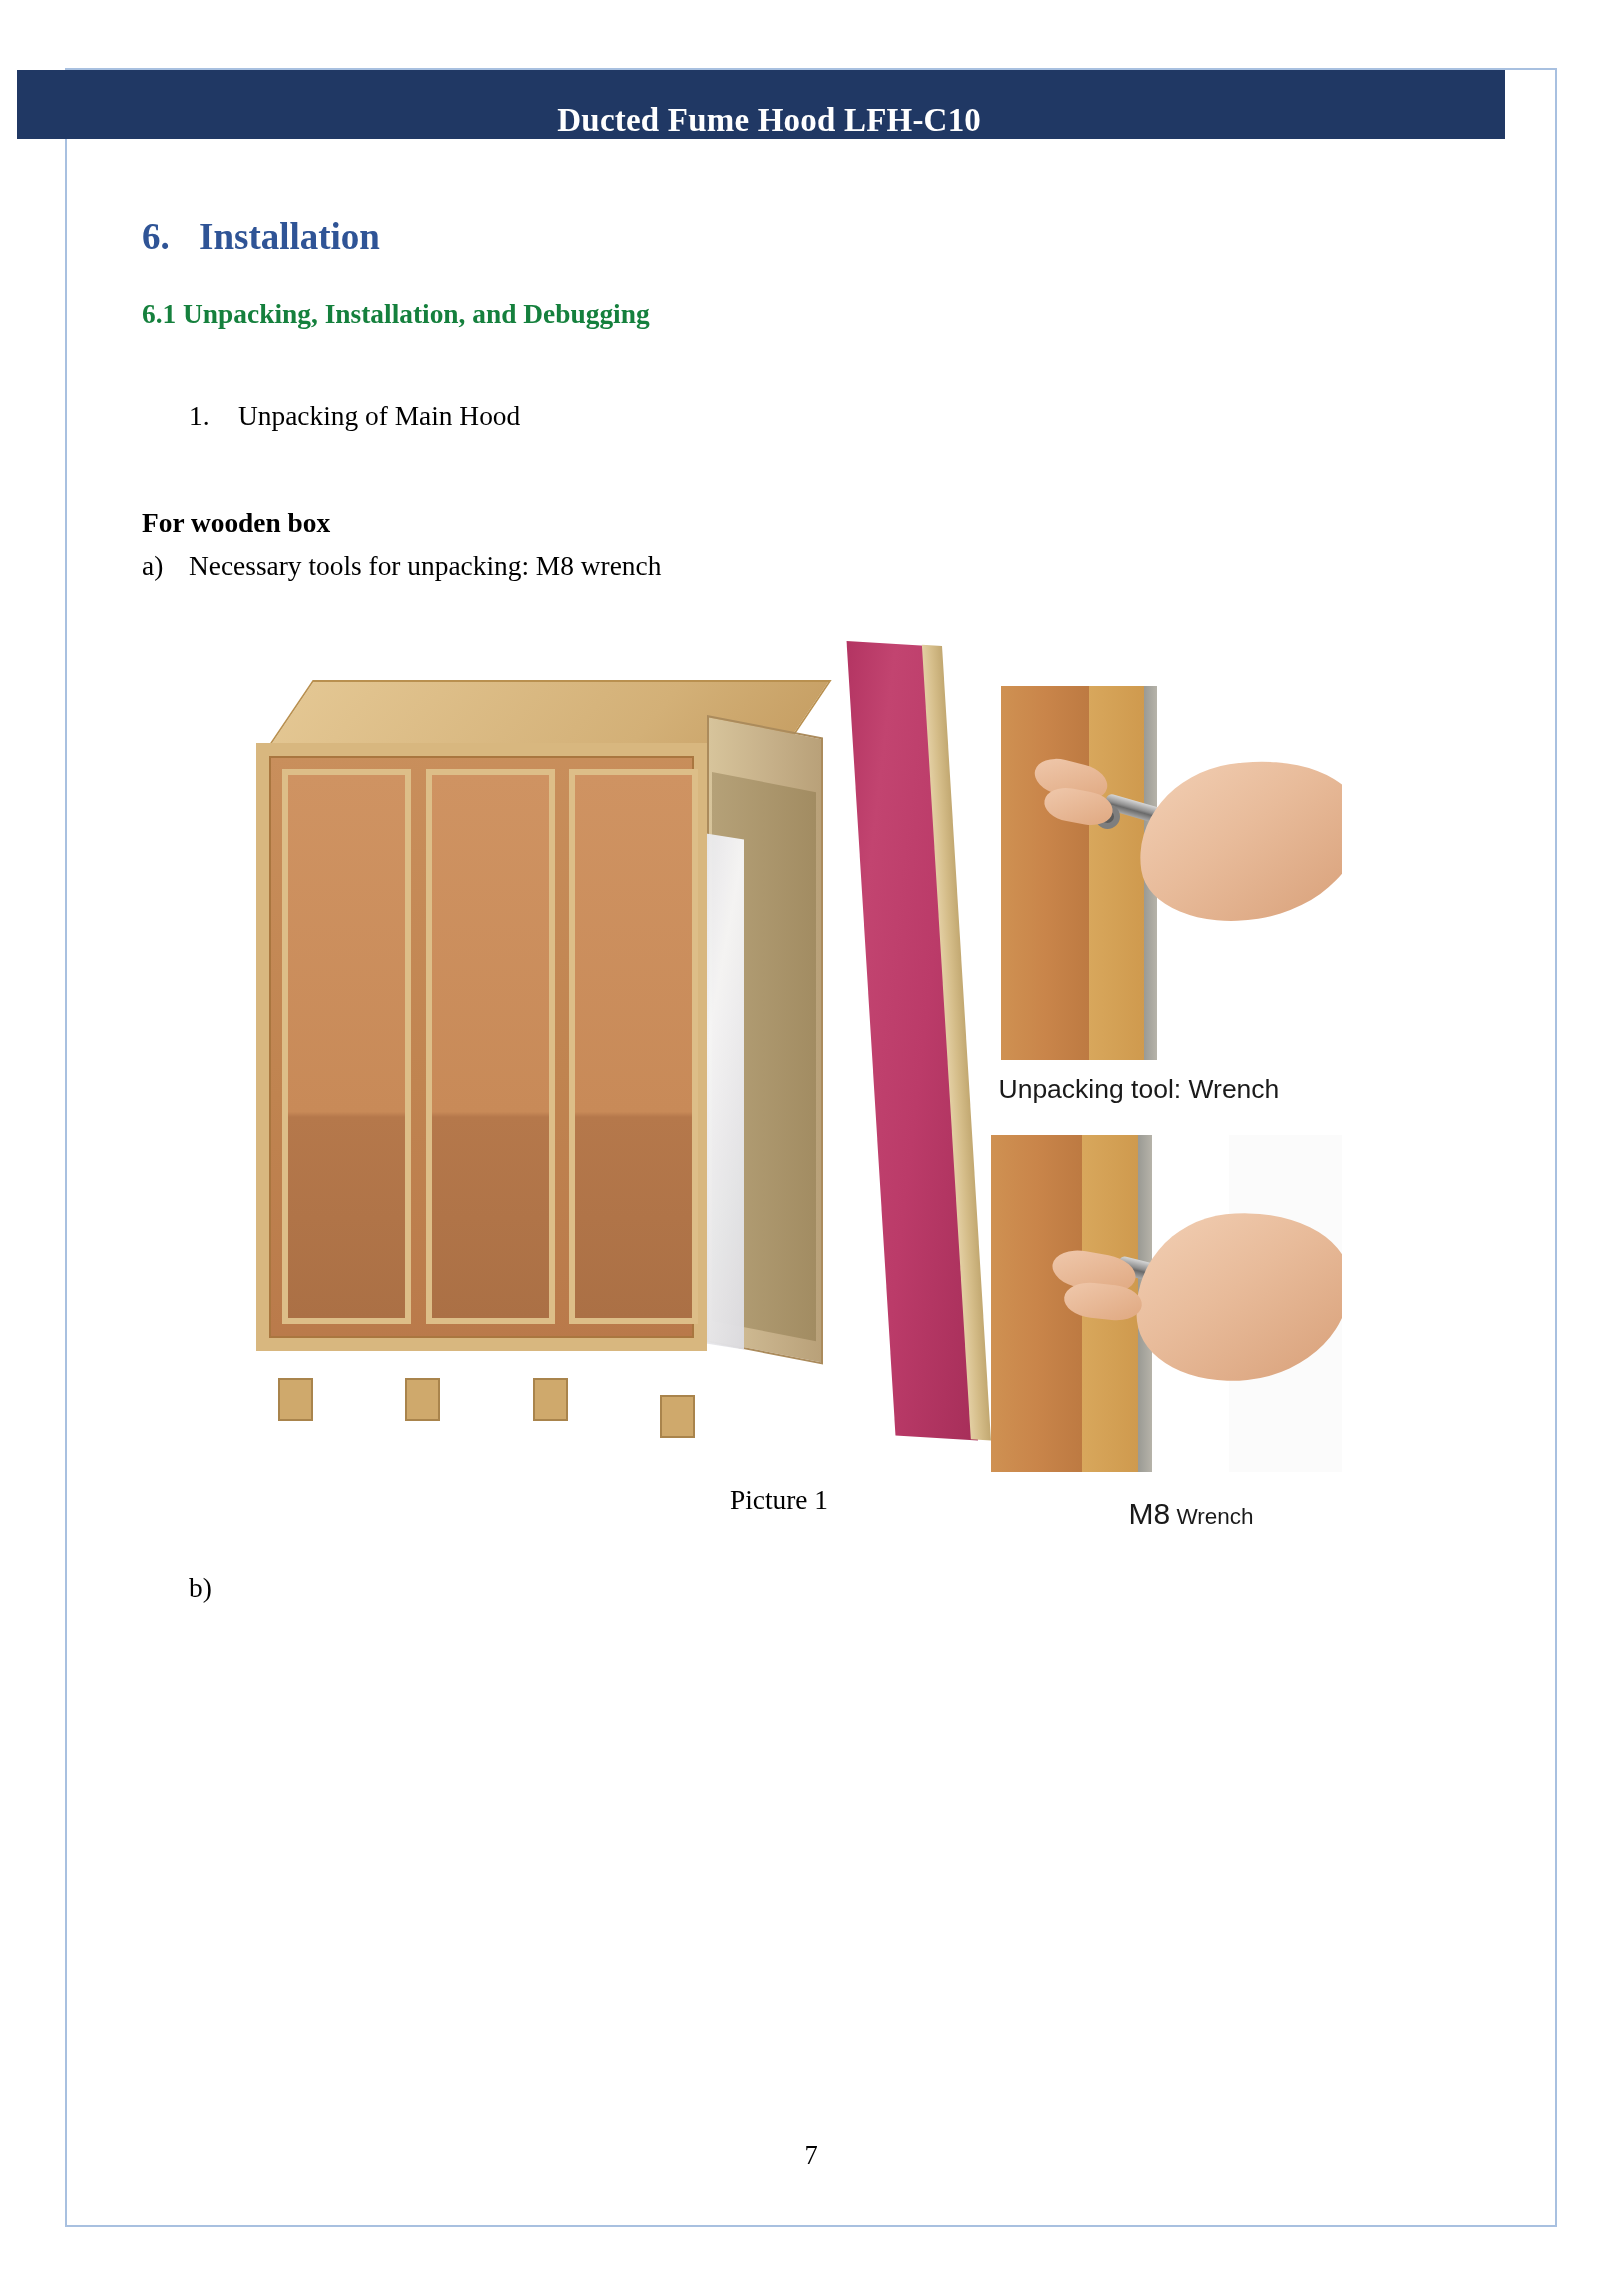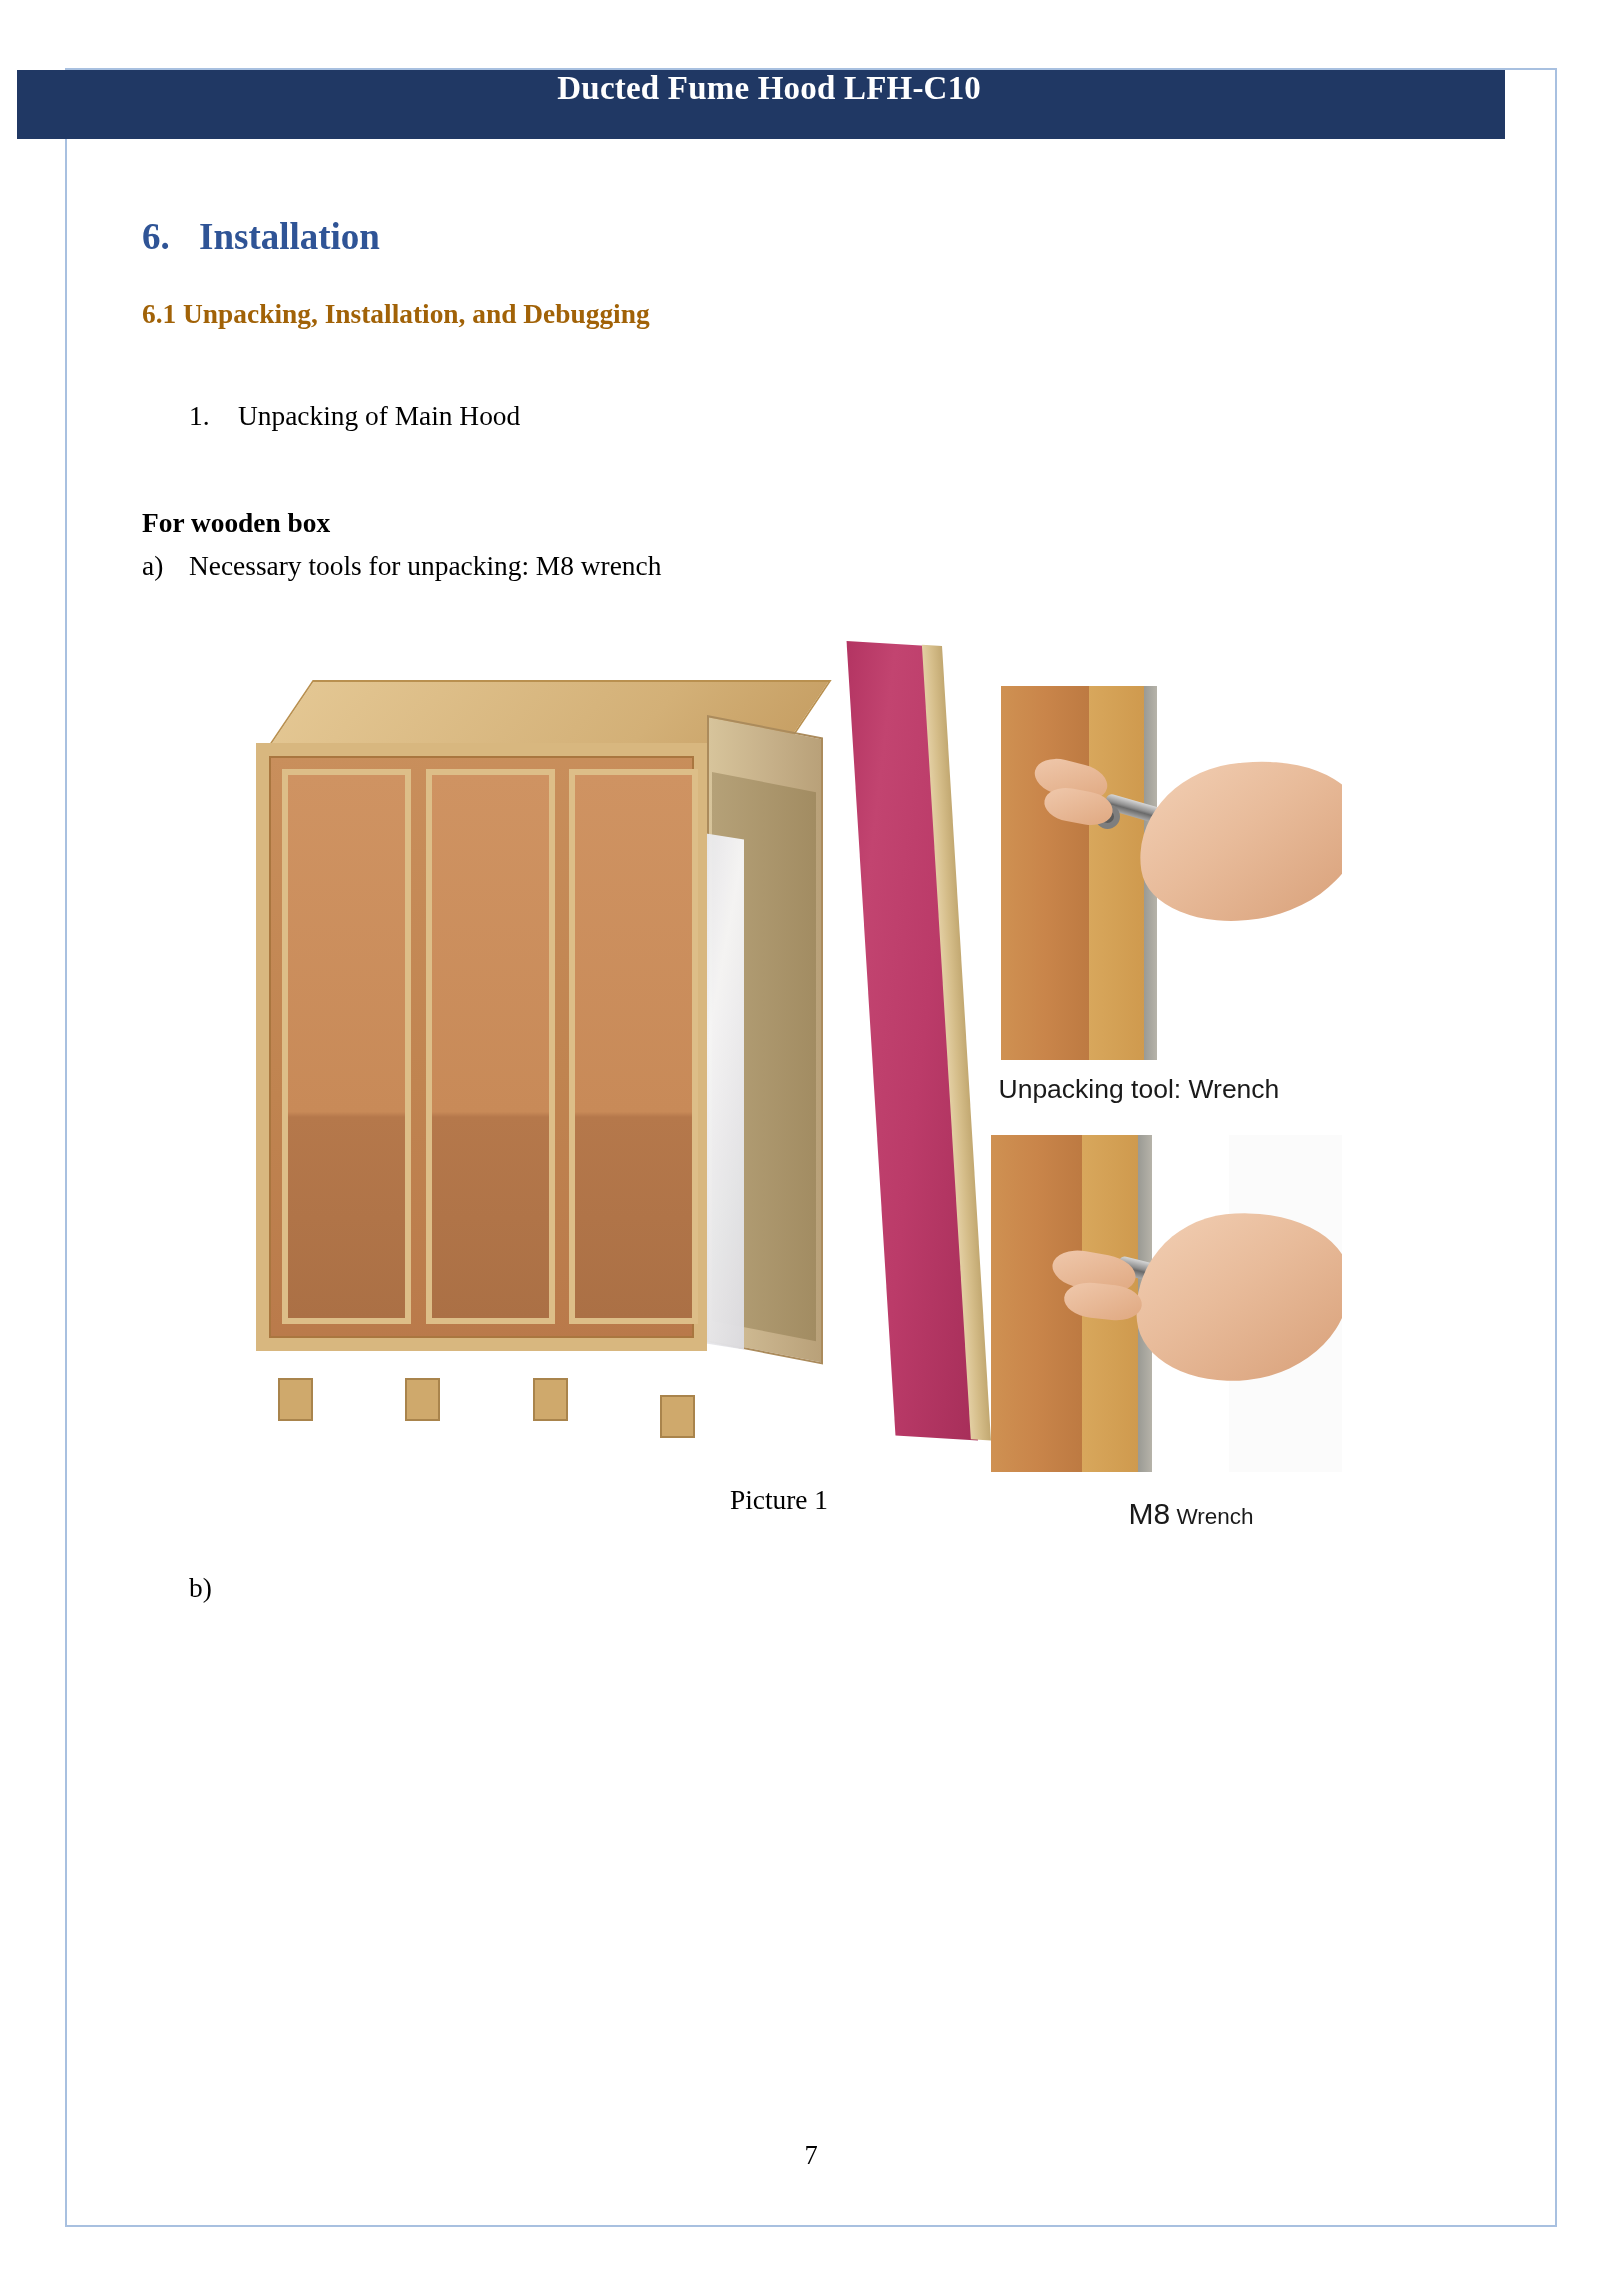--- a/index.html
+++ b/index.html
@@ -33,21 +33,21 @@
 
   
   #header-banner {
     position: absolute;
     left: 16.7px;
     top: 70px;
     width: 1488px;
     height: 69px;
     background: #203864;
     display: flex;
-    align-items: flex-start;
+    align-items: flex-end;
     justify-content: center;
     z-index: 3;
     padding-left: 17px;
   }
 
   #header-title {
     color: #ffffff;
     font-family: "Liberation Serif", serif;
     font-weight: bold;
     font-size: 33px;
@@ -70,21 +70,21 @@
     font-weight: bold;
     font-size: 37px;
     margin-top: 29px;
     display: flex;
     align-items: baseline;
   }
   .section-heading .sec-num { width: 57px; flex: 0 0 57px; }
 
   
   .sub-heading {
-    color: #a16207;
+    color: #15803d;
     font-family: "Liberation Serif", serif;
     font-weight: bold;
     font-size: 27.4px;
     margin-top: 41px;
   }
 
   
   .num-item {
     margin-top: 71px;
     margin-left: 47px;

